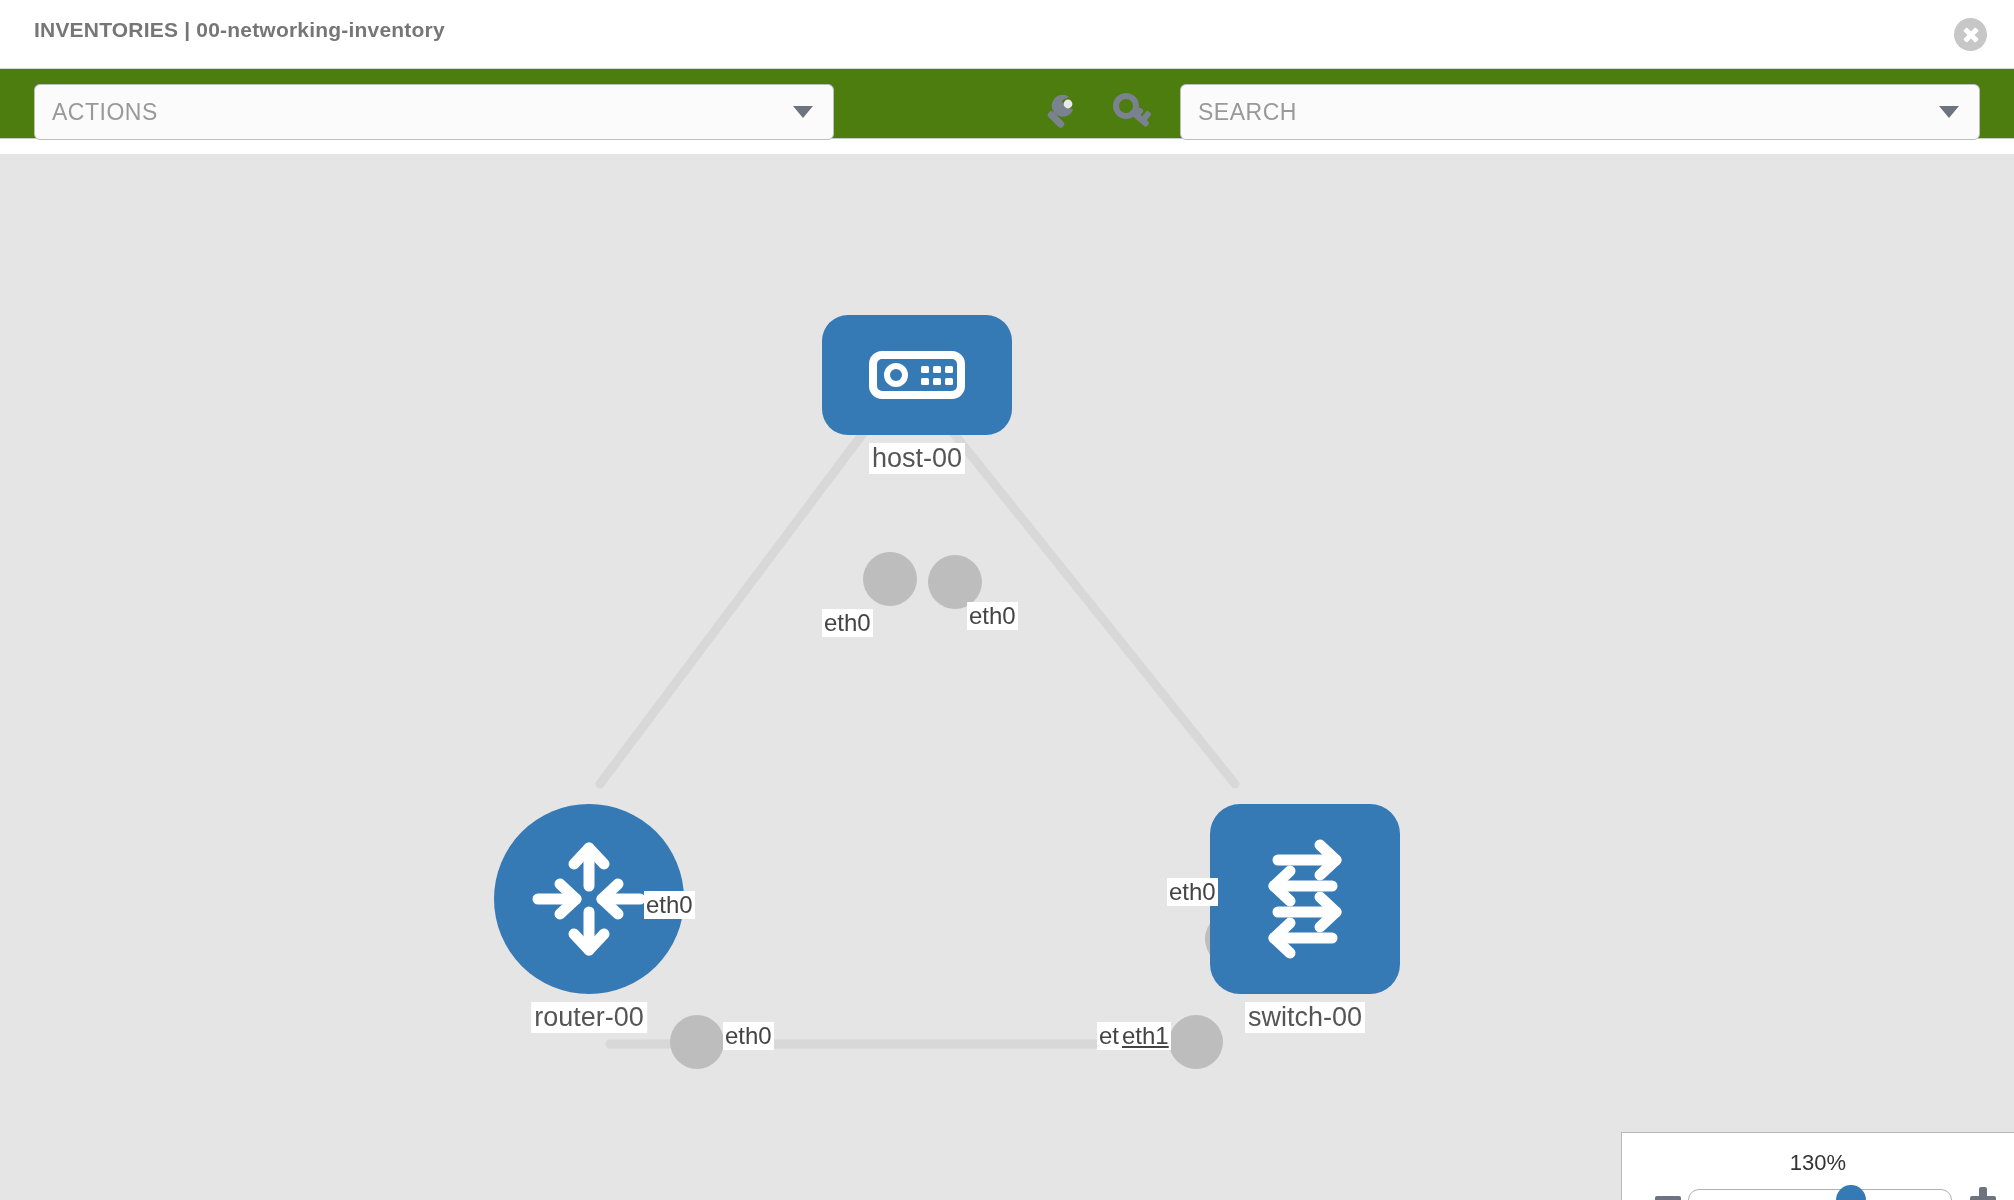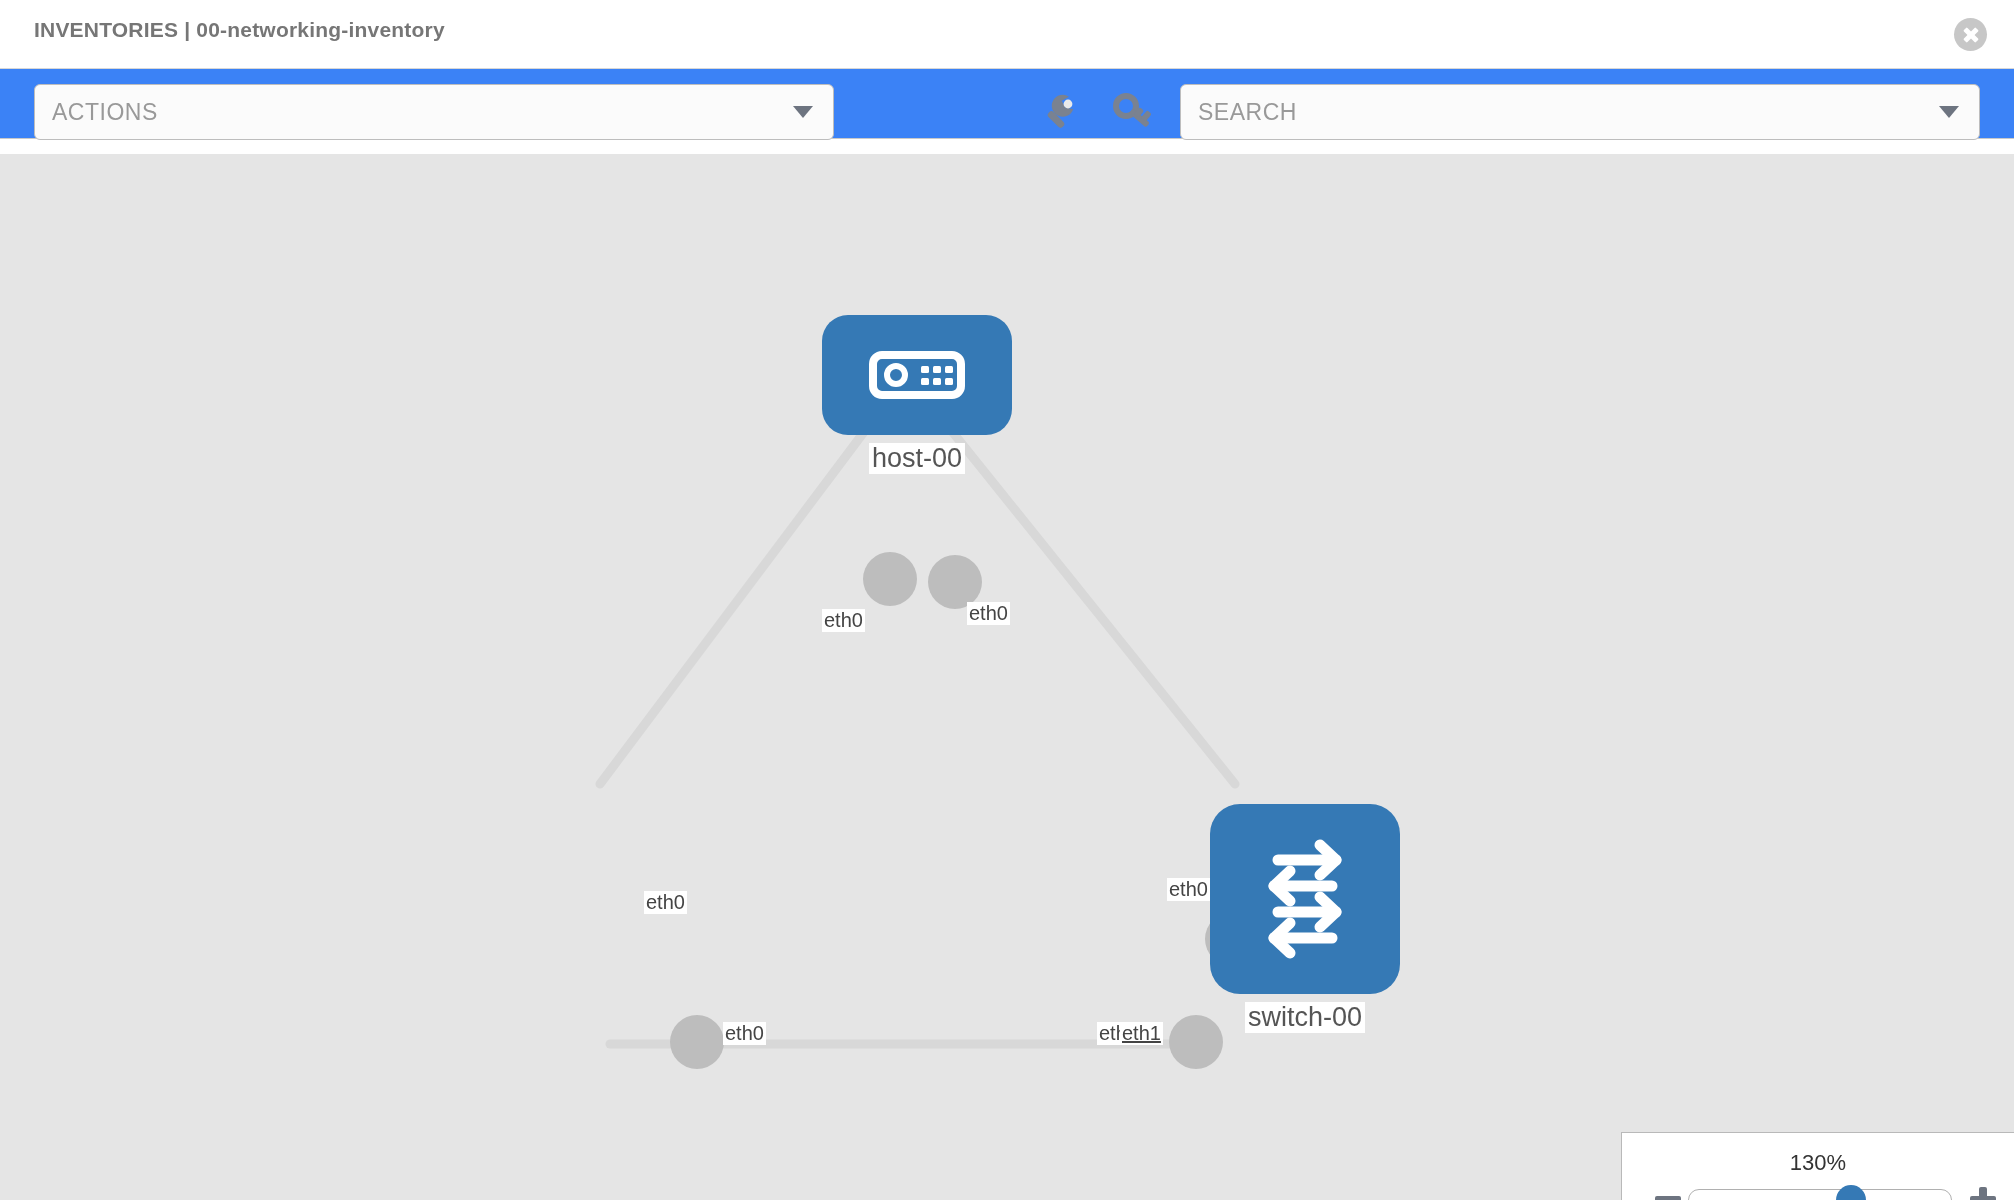--- a/index.html
+++ b/index.html
@@ -55,21 +55,21 @@
   }
   #close-btn .bar.a { transform: translate(-50%,-50%) rotate(45deg); }
   #close-btn .bar.b { transform: translate(-50%,-50%) rotate(-45deg); }
 
   
   #toolbar {
     position: absolute;
     left: 0; top: 69px;
     width: 2014px;
     height: 70px;
-    background: #3b82f6;
+    background: #4d7c0f;
     border-bottom: 1px solid #c9c9c9;
     box-sizing: border-box;
   }
   .field {
     position: absolute;
     background: #fbfbfb;
     border: 1px solid #bdbdbd;
     border-radius: 6px;
     box-sizing: border-box;
     cursor: pointer;
@@ -148,21 +148,21 @@
     transform: translateX(-50%);
     font-size: 27px;
     color: #555555;
     background: #ffffff;
     padding: 0 3px;
     white-space: nowrap;
   }
 
   .port-label {
     position: absolute;
-    font-size: 20px;
+    font-size: 24px;
     color: #444444;
     background: #ffffff;
     padding: 0 2px;
     white-space: nowrap;
     line-height: 1.15;
   }
 
   
   #zoom-panel {
     position: absolute;
@@ -298,20 +298,36 @@
       <rect x="52" y="25" width="8" height="7" rx="1.5" fill="#ffffff"></rect>
       <rect x="64" y="25" width="8" height="7" rx="1.5" fill="#ffffff"></rect>
       <rect x="76" y="25" width="8" height="7" rx="1.5" fill="#ffffff"></rect>
       <rect x="52" y="37" width="8" height="7" rx="1.5" fill="#ffffff"></rect>
       <rect x="64" y="37" width="8" height="7" rx="1.5" fill="#ffffff"></rect>
       <rect x="76" y="37" width="8" height="7" rx="1.5" fill="#ffffff"></rect>
     </svg>
     <div class="node-label" style="top:128px;">host-00</div>
   </div>
 
+  <div class="node" id="node-router" style="left:494px; top:650px; width:190px; height:250px;">
+    <div class="node-shape" style="width:190px; height:190px; border-radius:50%;"></div>
+    <svg style="position:absolute; left:30px; top:30px;" width="130" height="130" viewBox="0 0 130 130">
+      <g fill="none" stroke="#ffffff" stroke-width="11" stroke-linecap="round" stroke-linejoin="round">
+        <line x1="65" y1="14" x2="65" y2="52"></line>
+        <polyline points="50,30 65,14 80,30"></polyline>
+        <line x1="65" y1="116" x2="65" y2="78"></line>
+        <polyline points="50,100 65,116 80,100"></polyline>
+        <line x1="14" y1="65" x2="52" y2="65"></line>
+        <polyline points="36,50 52,65 36,80"></polyline>
+        <line x1="116" y1="65" x2="78" y2="65"></line>
+        <polyline points="94,50 78,65 94,80"></polyline>
+      </g>
+    </svg>
+    <div class="node-label" style="top:198px;">router-00</div>
+  </div>
 
   <div class="node" id="node-switch" style="left:1210px; top:650px; width:190px; height:250px;text-align:center;">
     <div class="node-shape" style="width:190px; height:190px; border-radius:30px;"></div>
     <svg style="position:absolute; left:30px; top:30px;" width="130" height="130" viewBox="0 0 130 130">
       <g fill="none" stroke="#ffffff" stroke-width="11" stroke-linecap="round" stroke-linejoin="round">
         <line x1="38" y1="26" x2="96" y2="26"></line>
         <polyline points="80,11 96,26 80,41"></polyline>
         <line x1="92" y1="52" x2="34" y2="52"></line>
         <polyline points="50,37 34,52 50,67"></polyline>
         <line x1="38" y1="78" x2="96" y2="78"></line>

